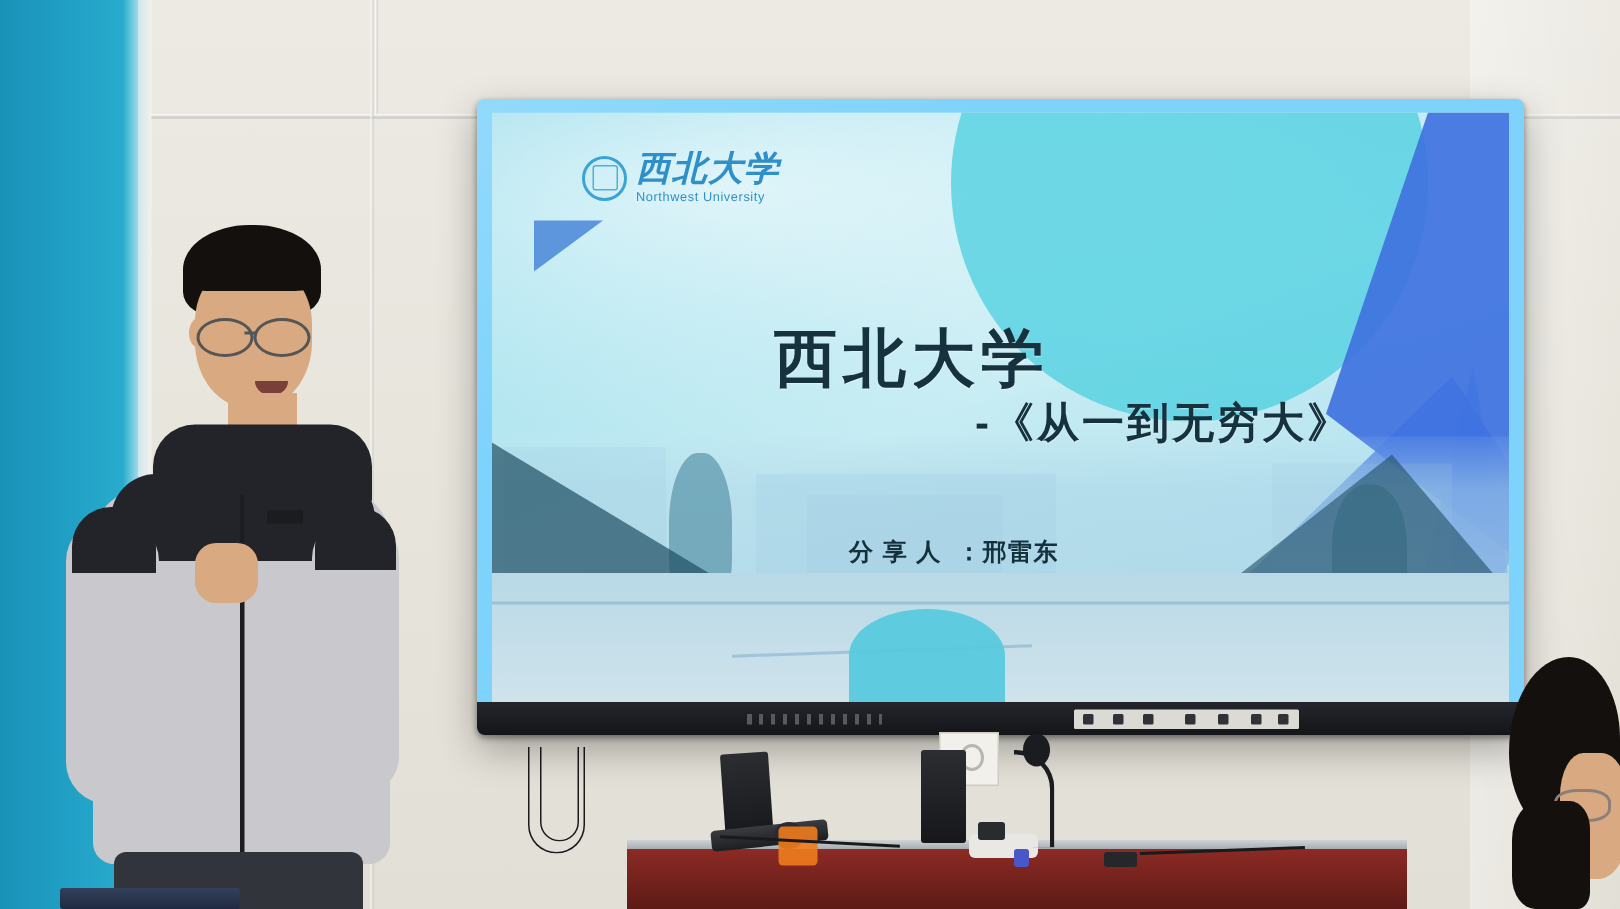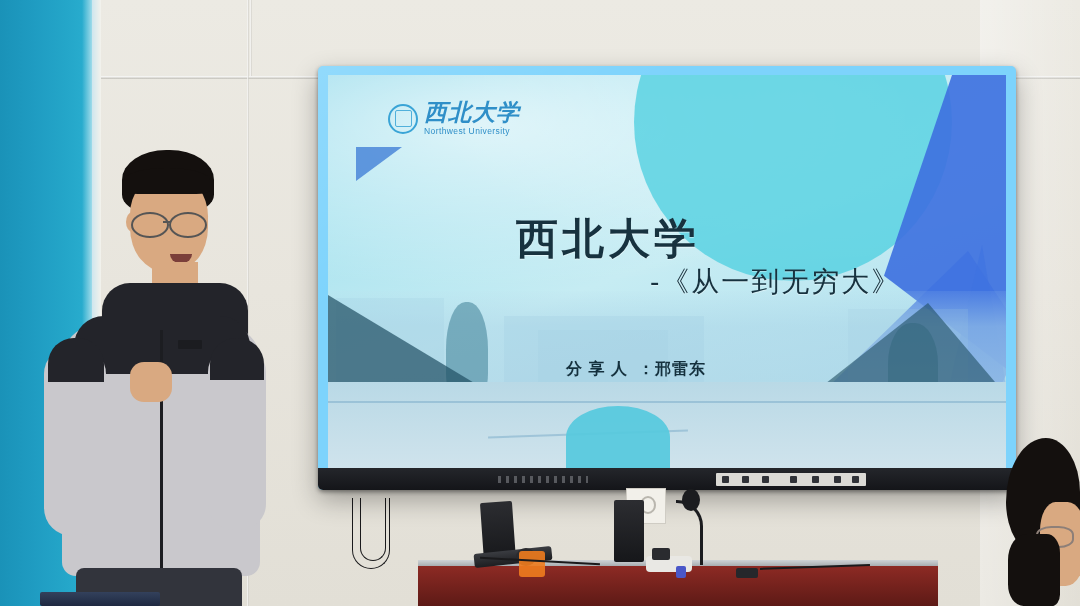--- a/index.html
+++ b/index.html
@@ -64,21 +64,21 @@
   .logo{position:absolute;left:60px;top:26px;display:flex;align-items:center;gap:6px;}
   .seal{width:26px;height:26px;border-radius:50%;border:2px solid #3aa4d6;
     display:flex;align-items:center;justify-content:center;}
   .seal-in{width:15px;height:15px;border:1.5px solid #3aa4d6;border-radius:2px;opacity:.85;}
   .logo-cn{font-family:"Liberation Serif","DejaVu Serif",serif;font-size:23px;color:#2f8fc8;
     font-weight:700;letter-spacing:1px;font-style:italic;line-height:1;}
   .logo-en{font-size:8.5px;color:#2f8fc8;letter-spacing:.4px;margin-top:2px;}
 
   .title-main{position:absolute;left:188px;top:136px;font-size:42px;font-weight:700;
     color:#17323f;letter-spacing:4px;text-shadow:0 1px 1px rgba(255,255,255,.5);}
-  .title-sub{position:absolute;left:322px;top:188px;font-size:28px;font-weight:400;
+  .title-sub{position:absolute;left:322px;top:188px;font-size:28px;font-weight:700;
     color:#17323f;letter-spacing:2px;text-shadow:0 1px 1px rgba(255,255,255,.45);text-align:center;}
   .meta{position:absolute;left:238px;top:281px;color:#14303d;font-size:16px;
     font-weight:700;line-height:1.65;letter-spacing:1px;}
   .meta .k{display:inline-block;width:72px;}
 
   
   .person{position:absolute;}
   .p-hair{position:absolute;background:#14100e;}
   .p-skin{position:absolute;background:#d9a981;}
   .p-jacket-dark{position:absolute;background:#23242a;}

